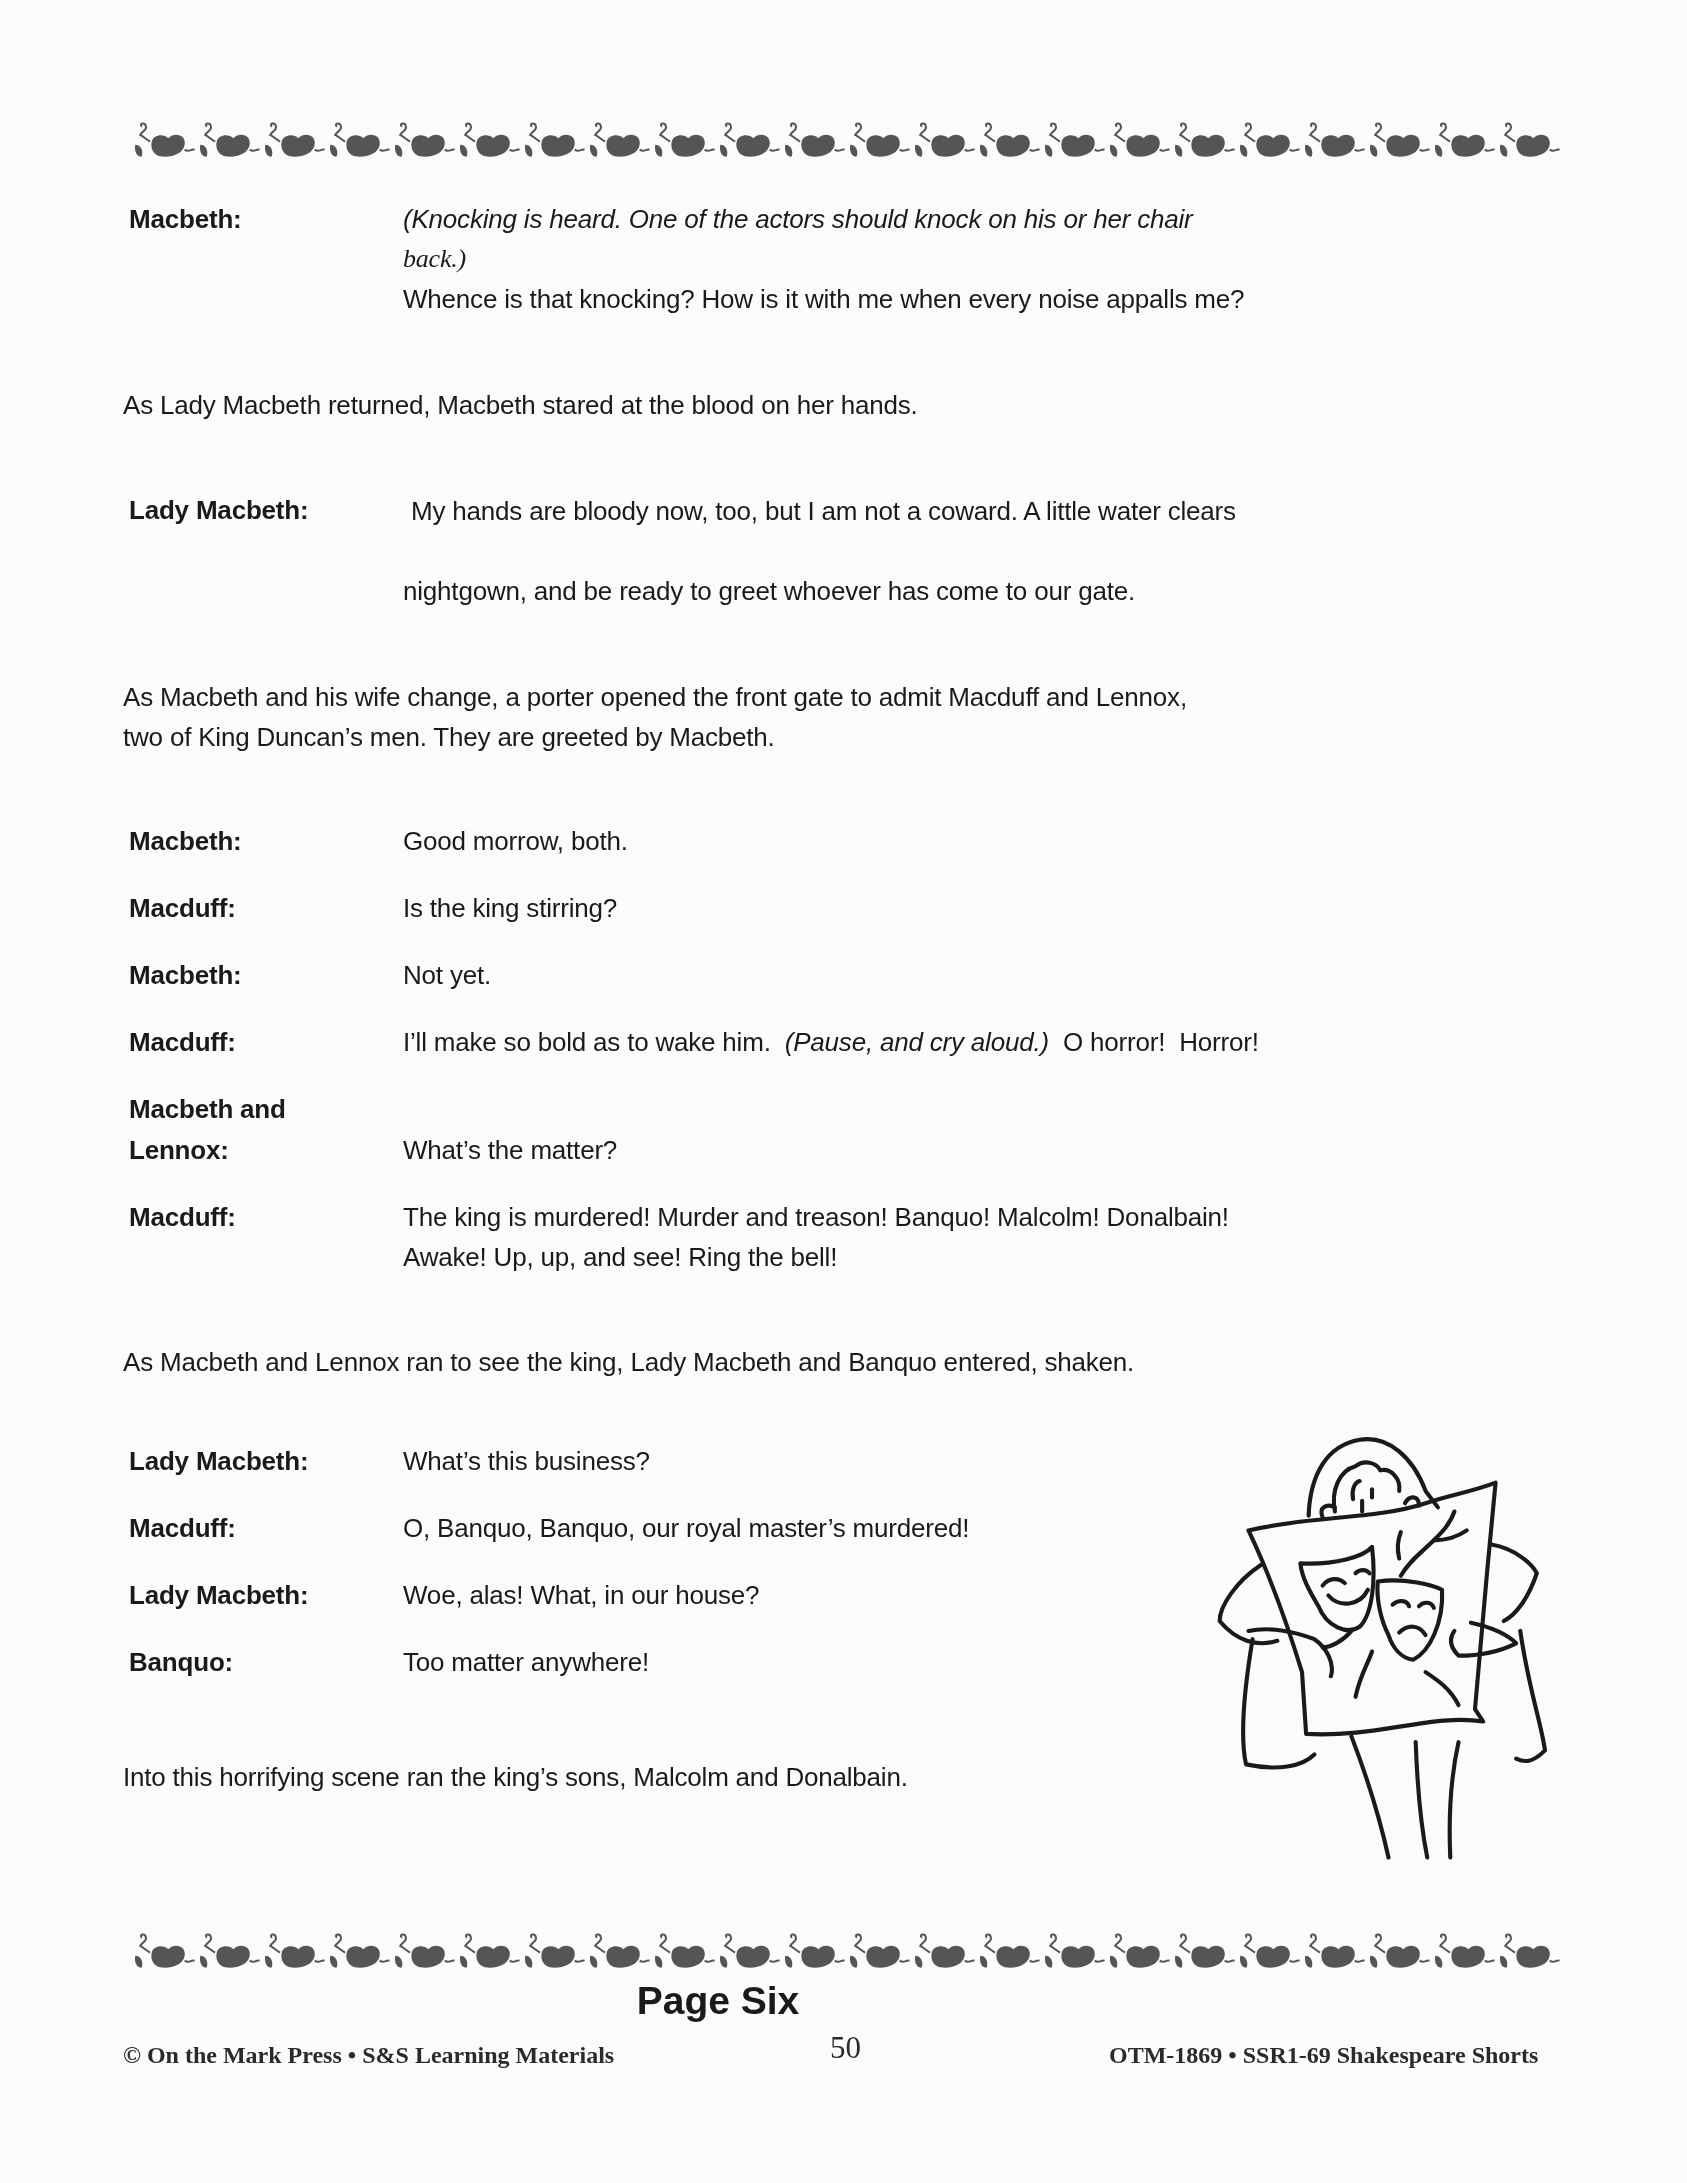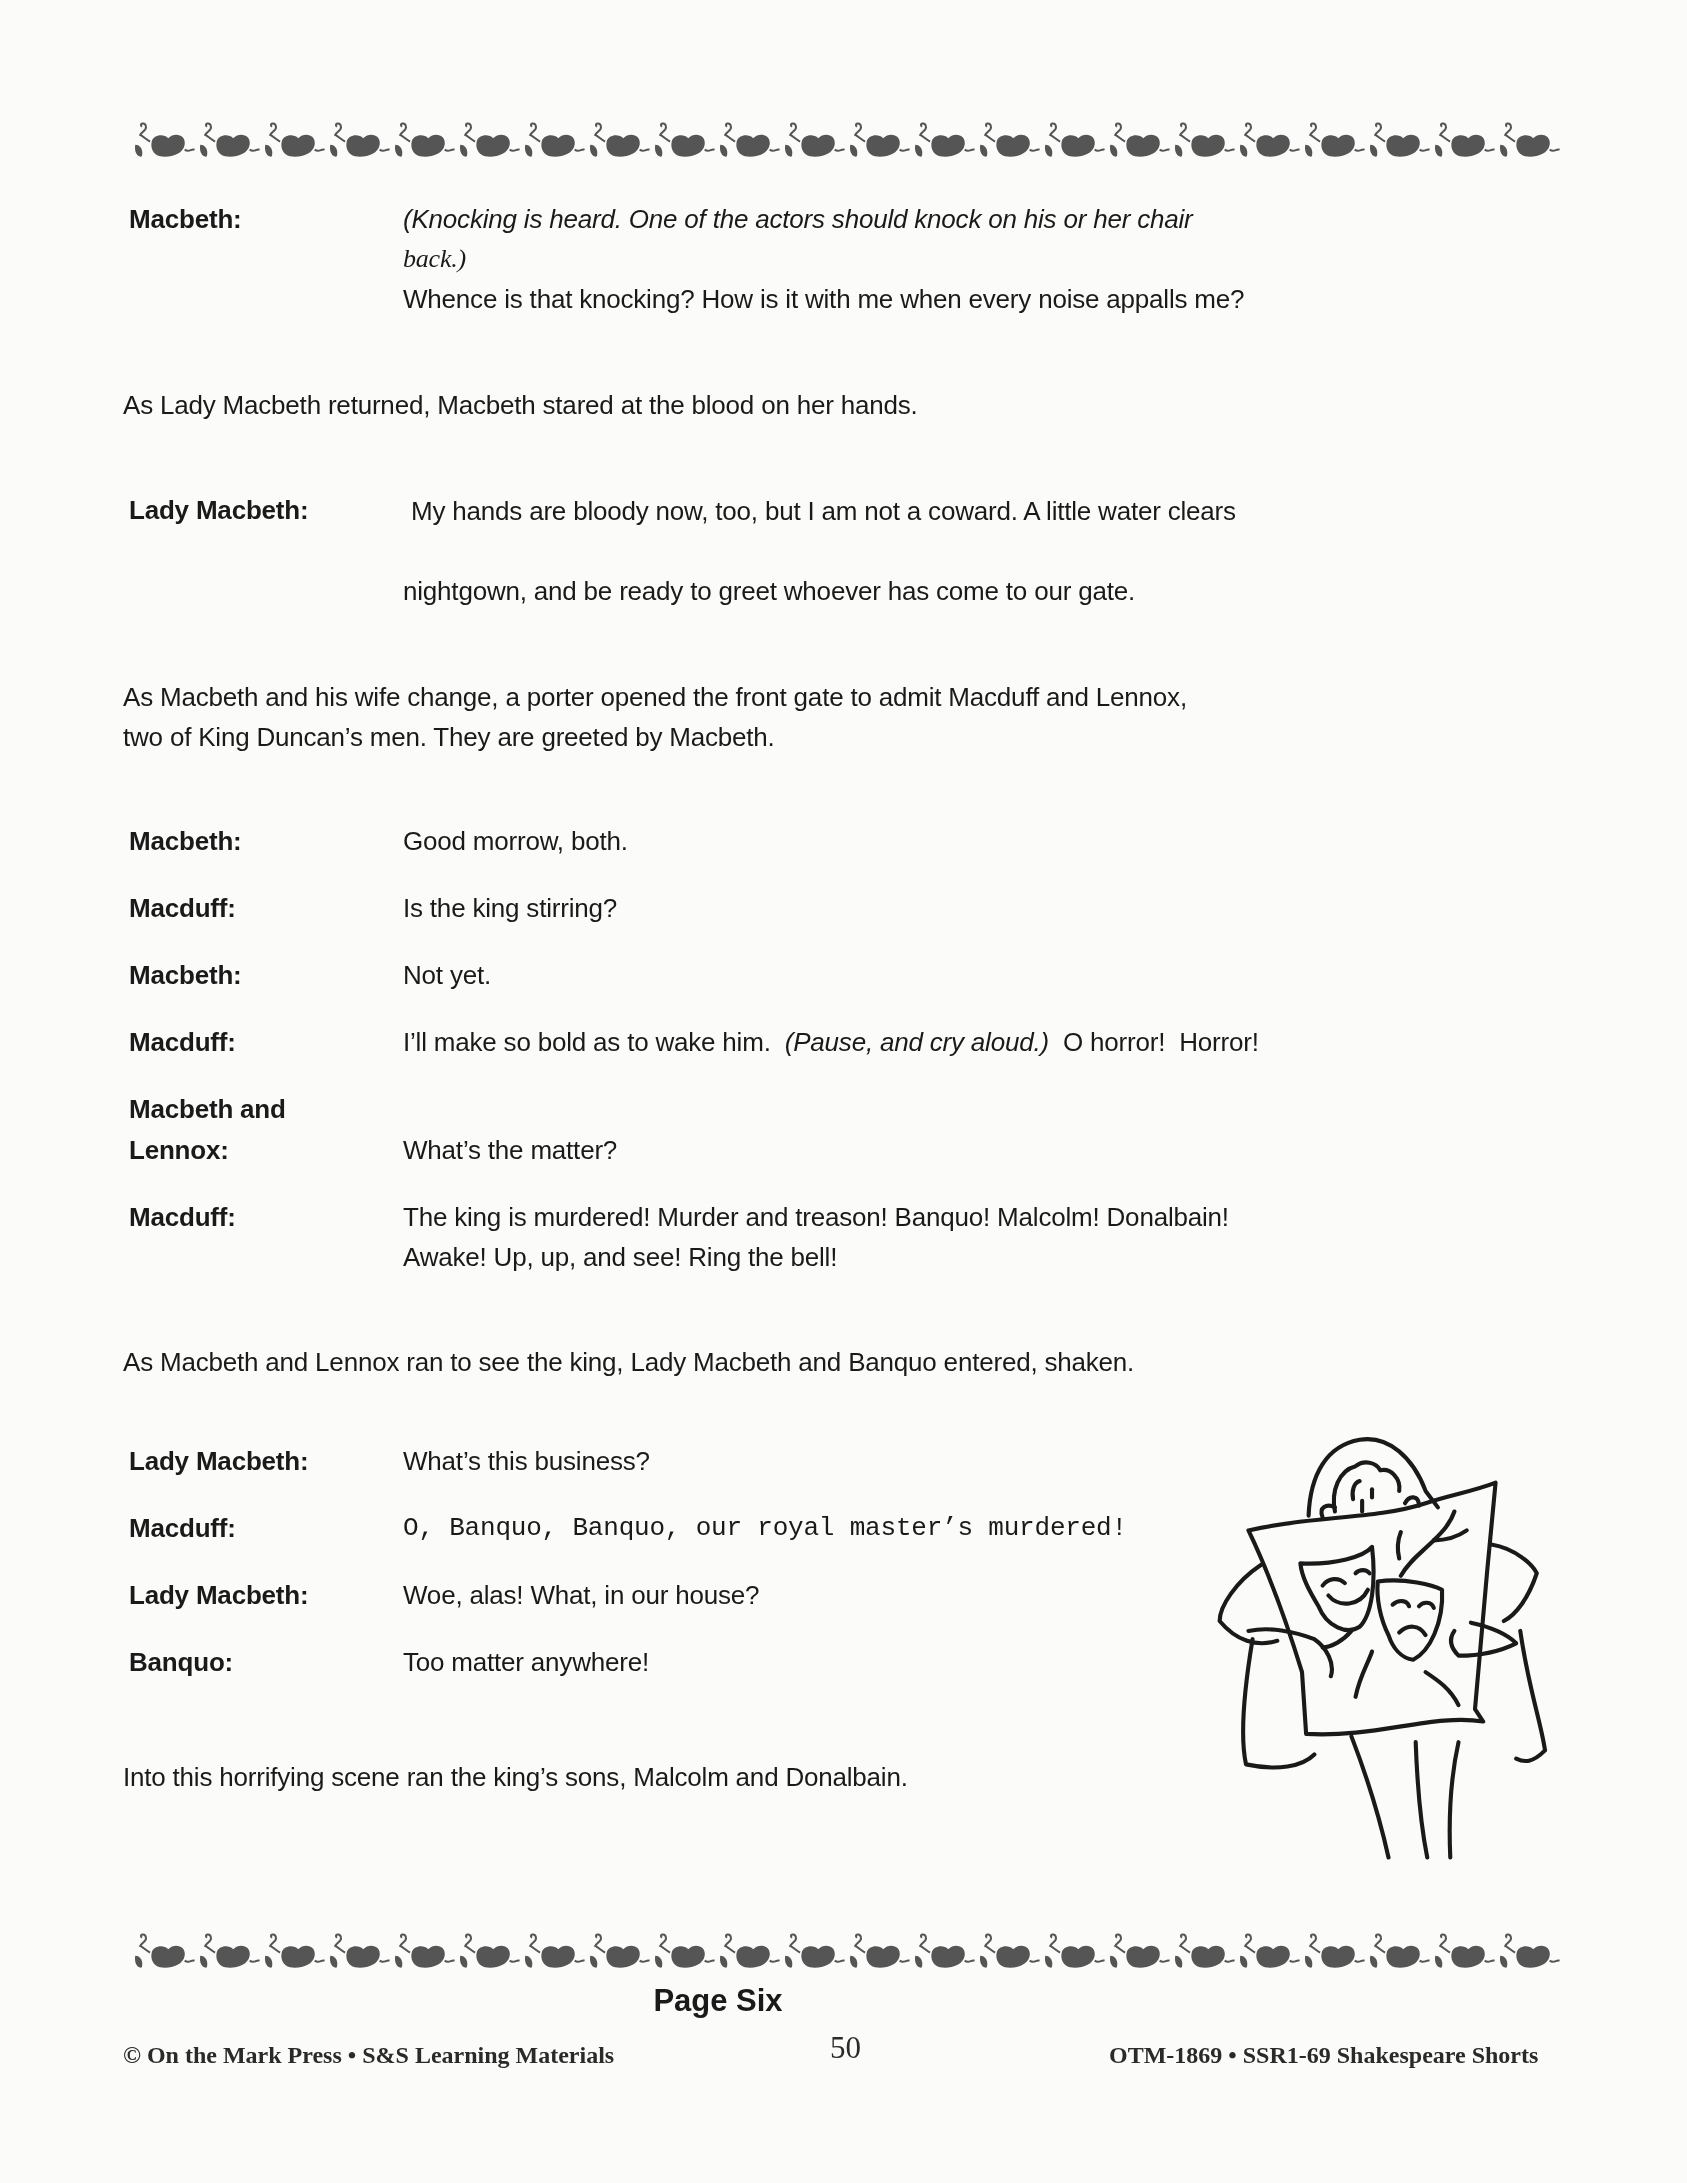--- a/index.html
+++ b/index.html
@@ -19,21 +19,21 @@
     position: absolute; font-size: 26px; line-height: 40px; white-space: nowrap;
     letter-spacing: -0.2px;
     text-align: right;
   }
   .label { left: 129px; font-weight: bold; letter-spacing: -0.2px; }
   .speech { left: 403px; }
   .narr { left: 123px; }
   .ital { font-style: italic; }
   .page-title {
     position: absolute; top: 1981px; left: 0; width: 1436px; text-align: center;
-    font-size: 31px; font-weight: bold; line-height: 40px;
+    font-size: 39px; font-weight: bold; line-height: 40px;
   }
   .footer {
     position: absolute; top: 2040px; font-family: "Liberation Serif", "DejaVu Serif", serif;
     font-size: 24px; line-height: 30px; white-space: nowrap; font-weight: bold; color: #2a2a2a;
   }
   .footer.left { left: 123px; }
   .footer.center { left: 830px; font-weight: normal; font-size: 31px; top: 2033px; }
   .footer.right { left: 1109px; }
   .illustration { position: absolute; left: 1203px; top: 1425px; width: 371px; height: 486px; }
 </style>
@@ -210,21 +210,21 @@
   <div class="line label" style="top:1197px;">Macduff:</div>
   <div class="line speech" style="top:1197px;">The king is murdered!  Murder and treason!  Banquo!  Malcolm!  Donalbain!</div>
   <div class="line speech" style="top:1237px;">Awake!  Up, up, and see!  Ring the bell!</div>
 
   <div class="line narr" style="top:1342px;">As Macbeth and Lennox ran to see the king, Lady Macbeth and Banquo entered, shaken.</div>
 
   <div class="line label" style="top:1441px;">Lady Macbeth:</div>
   <div class="line speech" style="top:1441px;">What’s this business?</div>
 
   <div class="line label" style="top:1508px;">Macduff:</div>
-  <div class="line speech" style="top:1508px;font-family:Liberation Mono, monospace;">O, Banquo, Banquo, our royal master’s murdered!</div>
+  <div class="line speech" style="top:1508px;">O, Banquo, Banquo, our royal master’s murdered!</div>
 
   <div class="line label" style="top:1575px;">Lady Macbeth:</div>
   <div class="line speech" style="top:1575px;">Woe, alas!  What, in our house?</div>
 
   <div class="line label" style="top:1642px;">Banquo:</div>
   <div class="line speech" style="top:1642px;">Too matter anywhere!</div>
 
   <div class="line narr" style="top:1757px;">Into this horrifying scene ran the king’s sons, Malcolm and Donalbain.</div>
 
   <svg class="illustration" viewBox="0 0 450 590" fill="none" stroke="#1a1a1a" stroke-width="5" stroke-linecap="round" stroke-linejoin="round">

